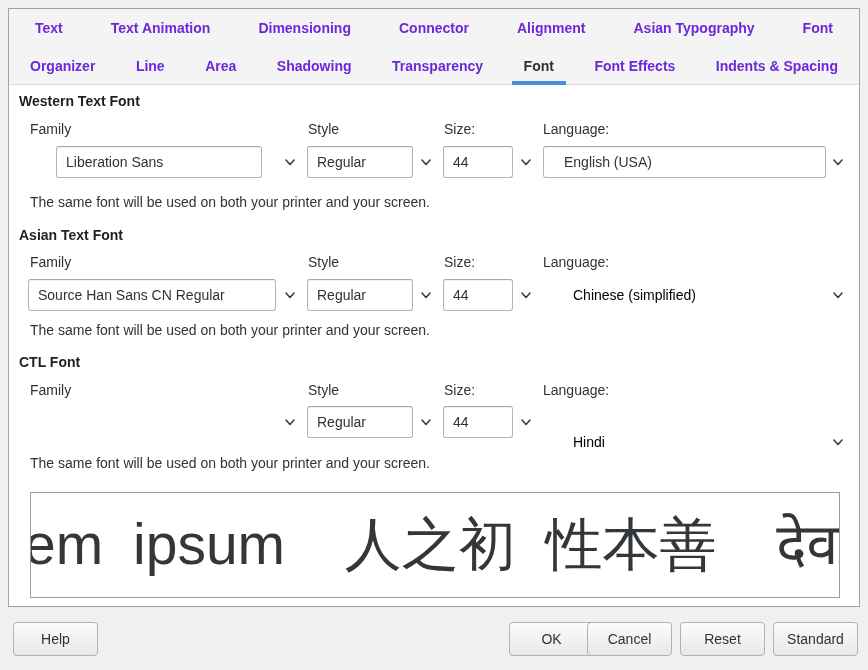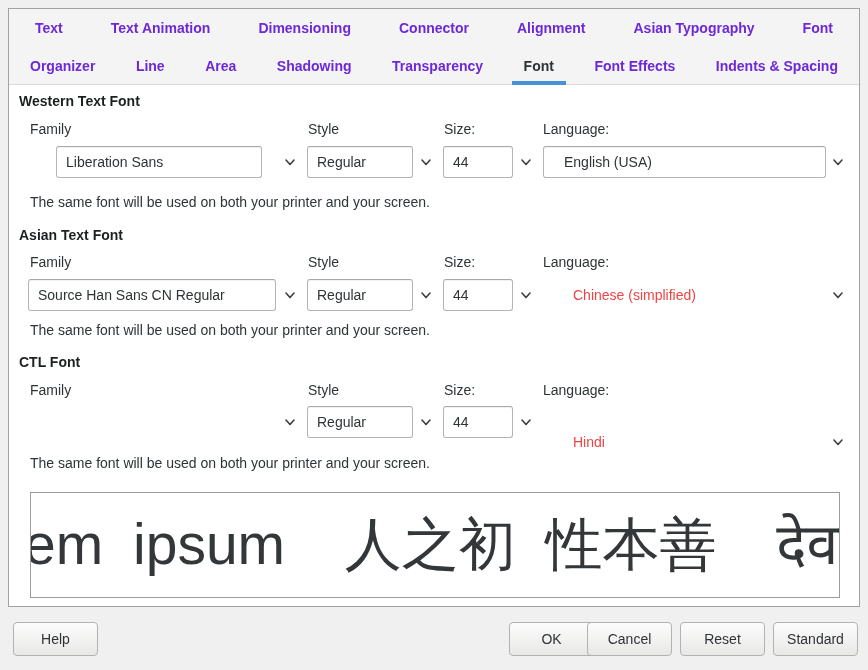--- a/index.html
+++ b/index.html
@@ -46,21 +46,21 @@
   .field-label { color:#2e3436; }
   .entry {
     height:32px; background:#ffffff;
     border:1px solid #b4b4b4; border-top-color:#a8a8a8;
     border-radius:3px; padding:0 9px;
     font-family:"Liberation Sans", sans-serif; font-size:14px; color:#2e3436;
     box-shadow:inset 0 1px rgba(0,0,0,0.05);
     outline:none;
   }
   .chev { width:14px; height:12px; display:block; }
-  .plain-combo-value { line-height:32px; color:#ef4444; }
+  .plain-combo-value { line-height:32px; color:#000000; }
   .note { color:#2e3436; }
 
   
   .preview-box {
     position:absolute; left:21px; top:483px; width:810px; height:106px;
     background:#ffffff; border:1px solid #9c9c9c; overflow:hidden;
   }
   .preview-text {
     white-space:pre; font-size:57px; line-height:102px;
     color:#33373a; word-spacing:14px; margin-left:-7px;

